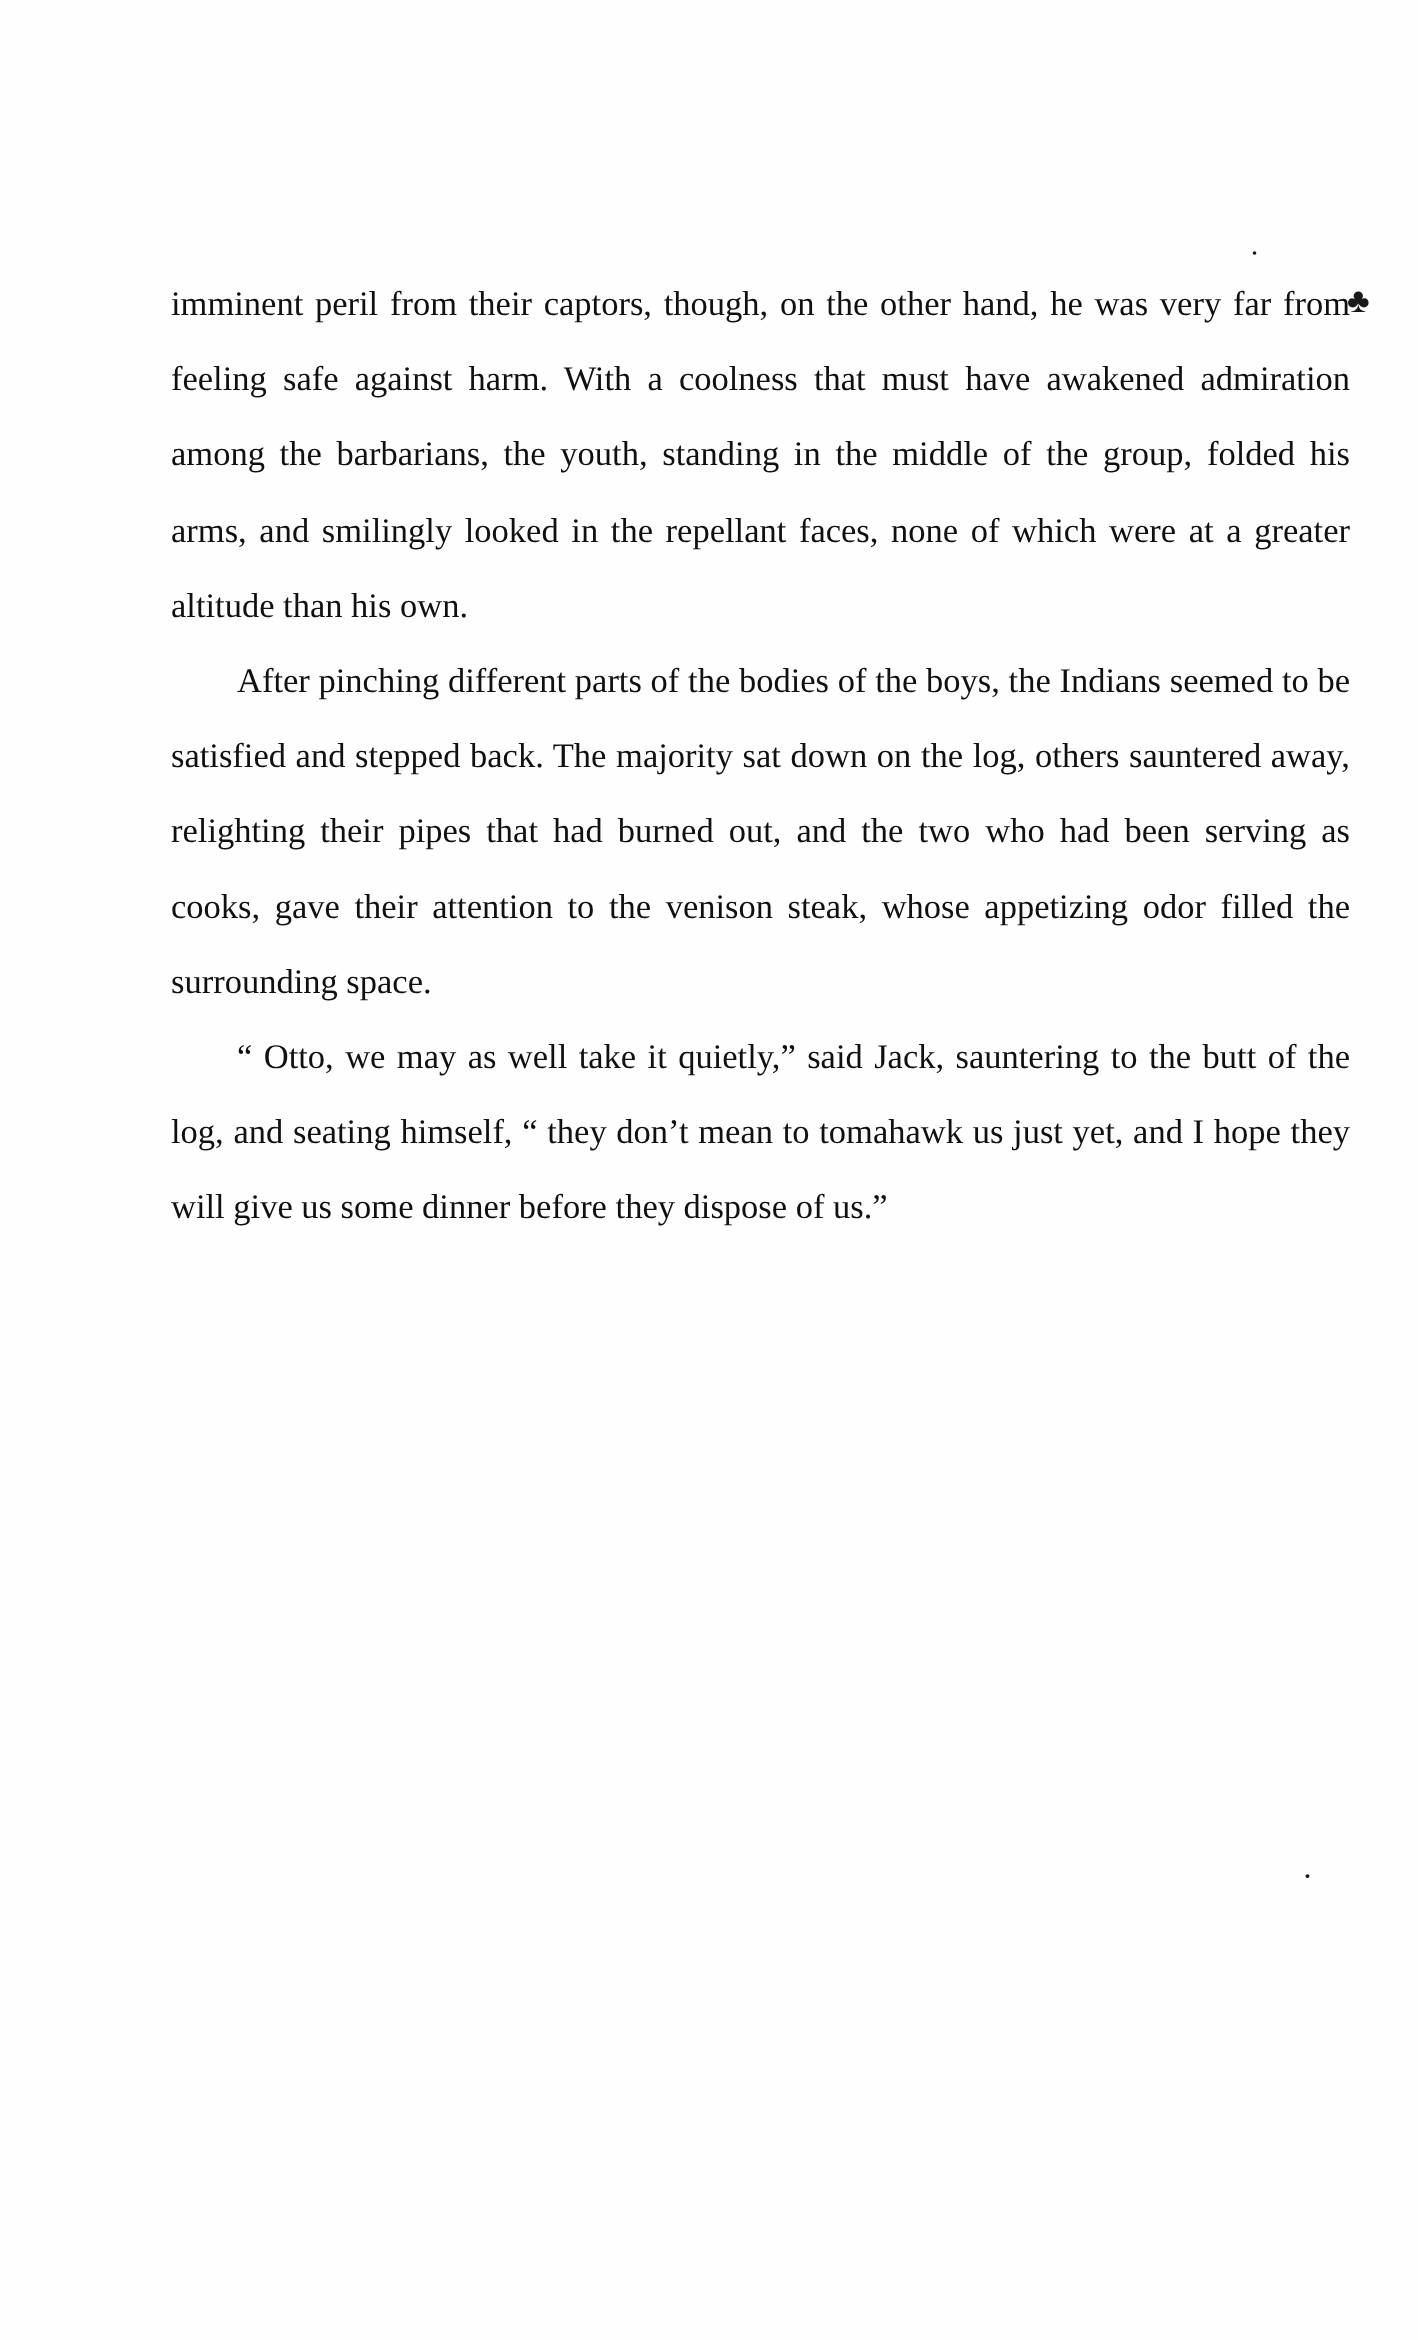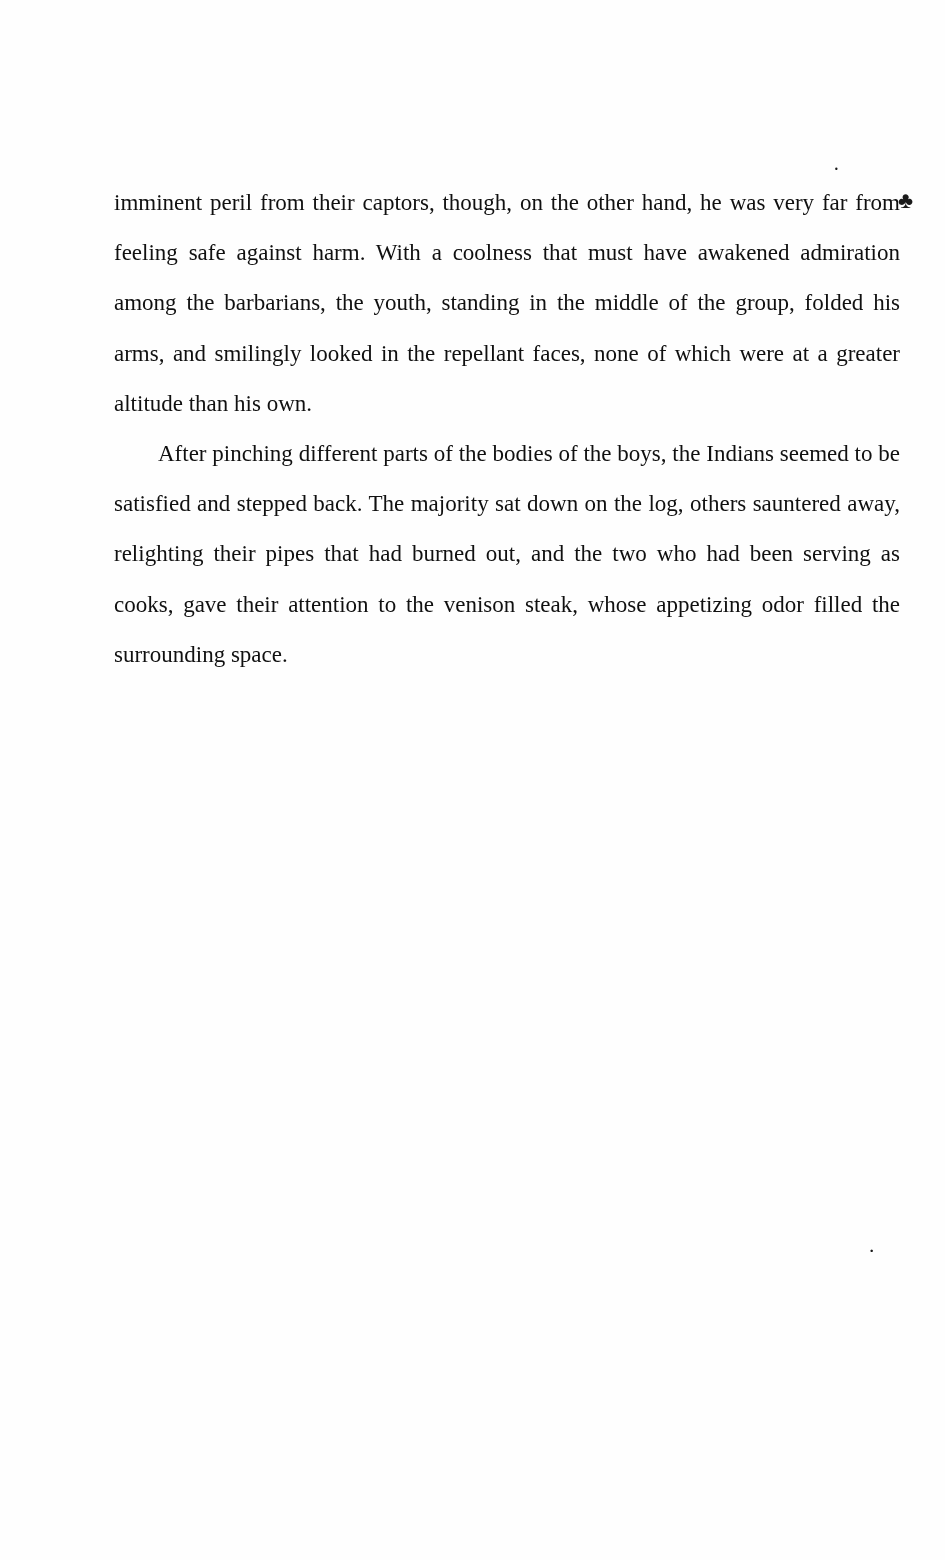--- a/index.html
+++ b/index.html
@@ -97,15 +97,16 @@
 <div class="page">
 
 
   <span class="marginal-mark mark-dot">·</span>
   <span class="marginal-mark mark-asterisk">♣</span>
   <span class="marginal-mark mark-period-right">·</span>
 
   <div class="body-text">
     <p class="first">imminent peril from their captors, though, on the other hand, he was very far from feeling safe against harm.  With a coolness that must have awakened admiration among the barbarians, the youth, standing in the middle of the group, folded his arms, and smilingly looked in the repellant faces, none of which were at a greater altitude than his own.</p>
     <p>After pinching different parts of the bodies of the boys, the Indians seemed to be satisfied and stepped back.  The majority sat down on the log, others sauntered away, relighting their pipes that had burned out, and the two who had been serving as cooks, gave their attention to the venison steak, whose appetizing odor filled the surrounding space.</p>
+    <p>“ Otto, we may as well take it quietly,” said Jack, sauntering to the butt of the log, and seating himself, “ they don’t mean to tomahawk us just yet, and I hope they will give us some dinner before they dispose of us.”</p>
   </div>
 
 </div>
 
 </body></html>

